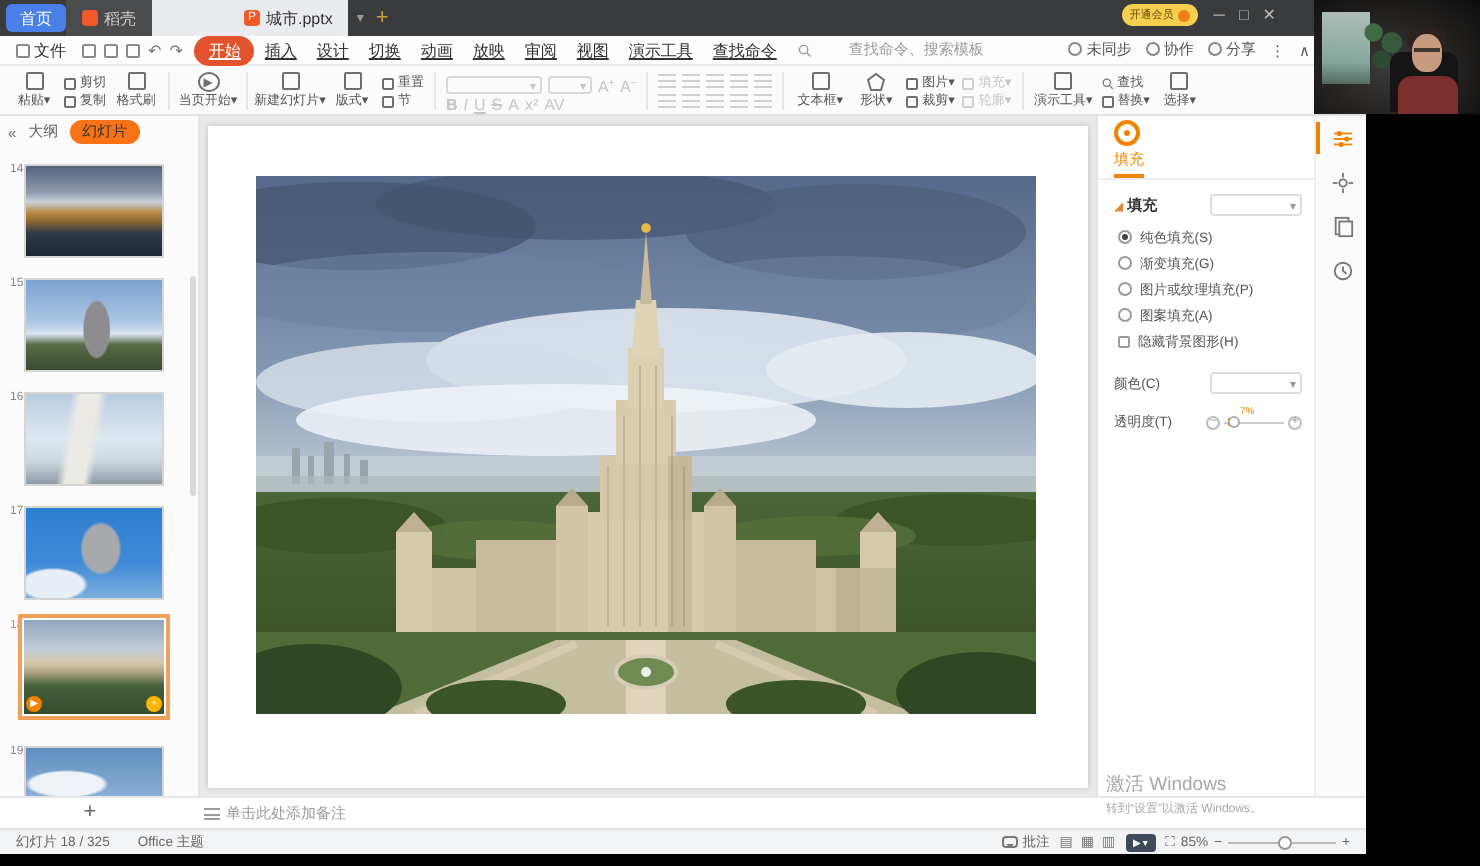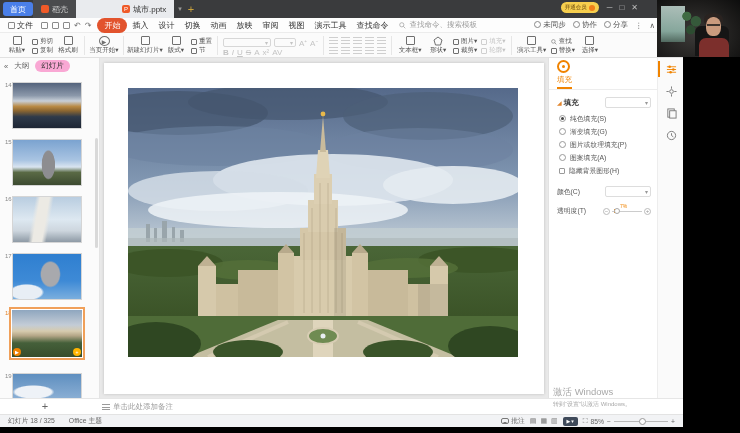--- a/index.html
+++ b/index.html
@@ -23,23 +23,23 @@
   .member-dot { width:6px; height:6px; border-radius:50%; background:#ef7f1a; }
   .win-ctl { color:#bdbdbd; font-size:8px; display:flex; gap:7px; margin-left:4px; }
   .win-ctl span { cursor:default; }
 
   
   .menubar { position:absolute; left:0; top:18px; width:683px; height:15px; background:#fdfdfd; display:flex;
              align-items:center; font-size:8px; color:#333; border-bottom:1px solid #ececec; }
   .menu-file { margin-left:8px; display:flex; align-items:center; gap:2px; }
   .qicons { display:flex; gap:4px; margin:0 6px 0 8px; color:#777; font-size:8px; align-items:center; }
   .qi-box { width:7px; height:7px; border:1px solid #8a8a8a; border-radius:1px; }
-  .menu-item { padding:2px 5px; }
+  .menu-item { padding:2px 5px;text-decoration:underline; }
   .menu-item.active { background:#e2532d; color:#fff; border-radius:8px; padding:2px 7px; }
-  .menu-search { display:flex; align-items:center; gap:3px; color:#9b9b9b; font-size:7.5px; margin-left:6px; }
+  .menu-search { display:flex; align-items:center; gap:18px; color:#9b9b9b; font-size:7.5px; margin-left:6px; }
   .menu-right { position:absolute; right:28px; display:flex; align-items:center; gap:7px; font-size:7.5px; color:#555; }
   .mr-ico { width:7px; height:7px; border:1px solid #888; border-radius:50%; display:inline-block; vertical-align:-1px; }
 
   
   .ribbon { position:absolute; left:0; top:33px; width:683px; height:25px; background:#fbfbfb;
             border-bottom:1px solid #e1e1e1; display:flex; align-items:stretch; padding:2px 0 1px 4px; }
   .rb-big { width:26px; display:flex; flex-direction:column; align-items:center; justify-content:space-between; padding:1px 0; }
   .rb-big .lbl, .rb-sm .lbl { font-size:6.5px; color:#555; white-space:nowrap; }
   .rb-col { display:flex; flex-direction:column; justify-content:space-between; padding:2px 2px; }
   .rb-sm { display:flex; align-items:center; gap:2px; font-size:6.5px; color:#555; white-space:nowrap; }
@@ -53,21 +53,21 @@
   .fg-row { display:flex; align-items:center; gap:3px; }
   .fbox { border:1px solid #d7d7d7; border-radius:2px; height:9px; display:flex; align-items:center;
           justify-content:flex-end; color:#c4c4c4; font-size:6px; padding:0 2px; }
   .fmt { font-size:8px; color:#c4c4c4; }
   .para-ic { width:9px; height:7px; border-top:1px solid #cfcfcf; border-bottom:1px solid #cfcfcf; position:relative; }
   .para-ic::after { content:""; position:absolute; left:0; top:2px; width:100%; border-top:1px solid #cfcfcf; }
 
   
   .slidepanel { position:absolute; left:0; top:58px; width:100px; height:340px; background:#fbfbfb; border-right:1px solid #e4e4e4; overflow:hidden; }
   .sp-tabs { height:16px; display:flex; align-items:center; font-size:7.5px; color:#666; gap:6px; padding-left:4px; }
-  .sp-tab.active { background:#f9a8d4; border-radius:7px; padding:1px 6px; color:#333; }
+  .sp-tab.active { background:#f97316; border-radius:7px; padding:1px 6px; color:#333; }
   .thumb-item { position:relative; margin:0 0 10px 0; }
   .thumb-num { position:absolute; left:5px; top:0; font-size:6px; color:#888; }
   .thumb { position:absolute; left:12px; top:0; width:70px; height:47px; border:1px solid #d5d5d5; background:#9ab; }
   .thumb-item { height:47px; }
   .sel-wrap { position:absolute; left:9px; top:-3px; width:76px; height:53px; border:2px solid #f0a05a; background:#fff; }
   .sel-wrap .thumb { left:1px; top:1px; border:none; }
   .badge { position:absolute; width:8px; height:8px; border-radius:50%; color:#fff; font-size:5px; line-height:8px;
            text-align:center; z-index:3; }
   .badge.bl { left:2px; bottom:2px; background:#f08300; }
   .badge.br { right:2px; bottom:2px; background:#ffb400; }

